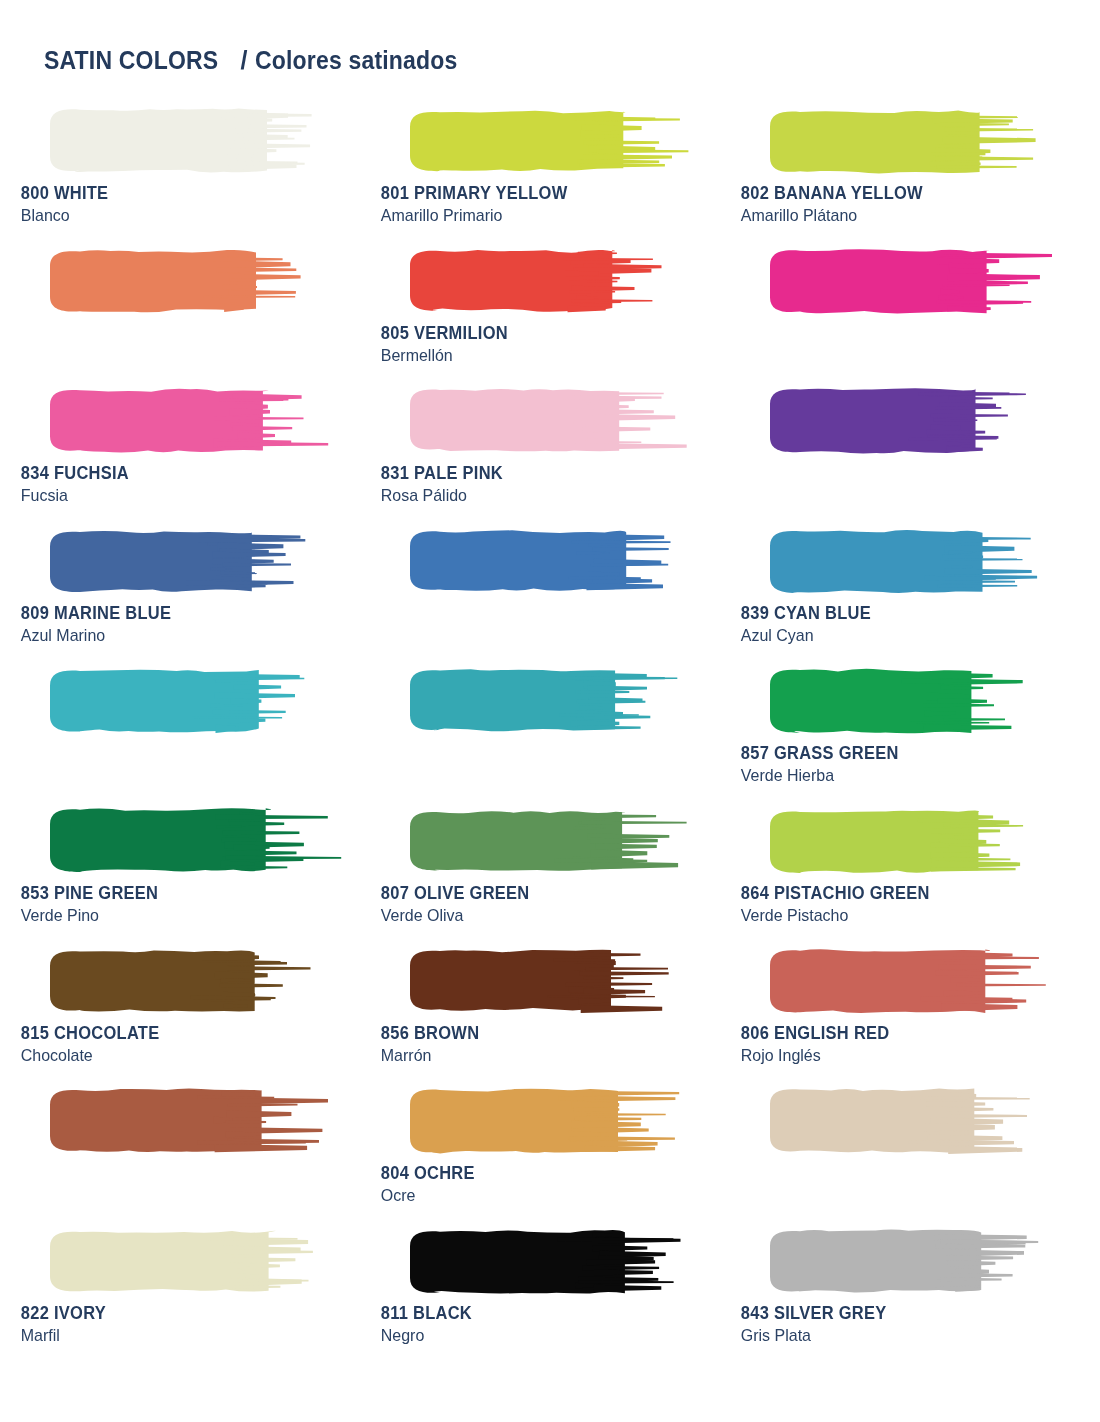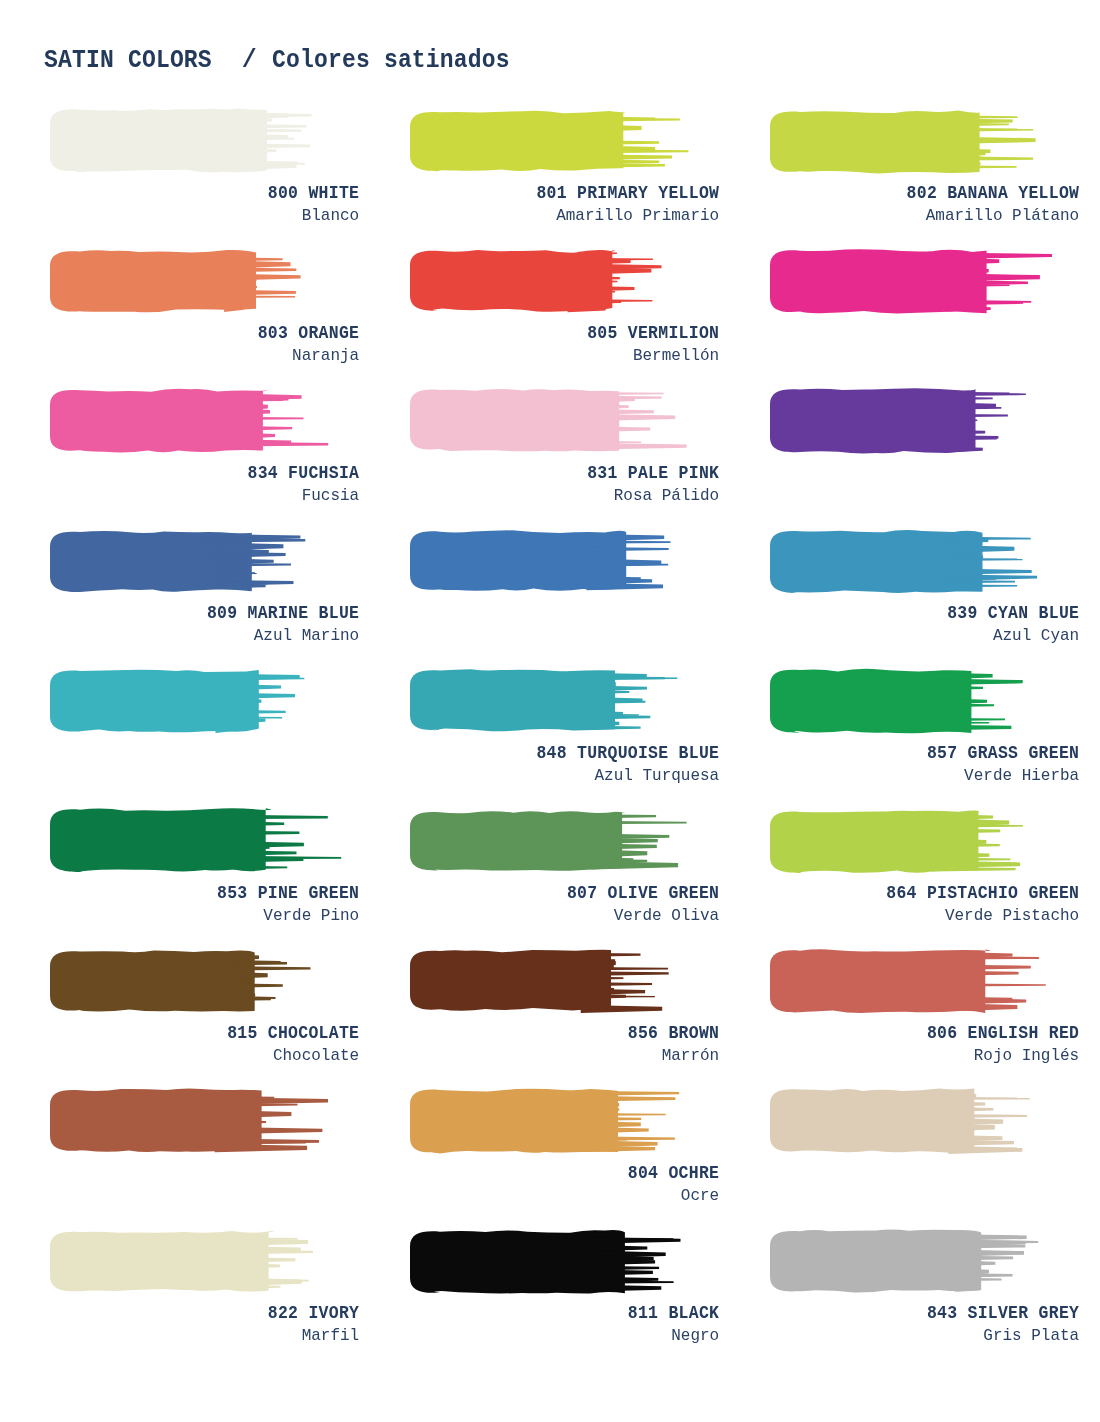--- a/index.html
+++ b/index.html
@@ -15,21 +15,20 @@
     overflow: hidden;
     position: relative;
   }
 
   .page {
     width: 1100px;
     height: 1422px;
     position: relative;
     box-sizing: border-box;
     padding: 0;
-    font-family: Liberation Mono, monospace;
   }
 
   
   .title {
     position: absolute;
     left: 44px;
     top: 46px;
     font-size: 25px;
     letter-spacing: 0.2px;
     color: #243a5b;
@@ -82,21 +81,21 @@
     display: block;
     width: 320px;
     height: 78px;
   }
 
   .labels {
     position: absolute;
     left: 0;
     top: 86px;
     width: 360px;
-    text-align: right;
+    text-align: left;
   }
   .name-en {
     font-size: 17.5px;
     font-weight: bold;
     letter-spacing: 0.3px;
     color: #253c5e;
     line-height: 22px;
     white-space: nowrap;
     display: block;
     transform: scaleX(0.94);
@@ -214,24 +213,20 @@
               <path d="M 193.9,36.2 L 220.5,37.0 L 220.5,38.9 L 193.9,39.9 Z"></path>
               <path d="M 186.4,42.5 L 221.0,43.6 L 221.0,46.1 L 186.4,47.5 Z"></path>
               <path d="M 192.7,47.9 L 259.9,49.1 L 259.9,51.8 L 192.7,53.4 Z"></path>
               <path d="M 183.3,56.5 L 201.3,57.6 L 201.3,60.2 L 183.3,61.7 Z"></path>
               <path d="M 188.1,61.9 L 207.7,63.7 L 207.7,67.8 L 188.1,70.1 Z"></path>
               <path d="M 177.0,15.0 L 246.6,16.3 L 246.6,18.3 L 177.0,19.2 Z"></path>
               <path d="M 167.7,53.3 L 259.2,54.1 L 259.2,55.5 L 167.7,56.0 Z"></path>
             </g>
           </svg>
         </div>
-        <div class="labels">
-          <span class="name-en">803 ORANGE</span>
-          <span class="name-es">Naranja</span>
-        </div>
       </div>
       <div class="cell">
         <div class="swatch-wrap">
           <svg viewBox="0 0 320 78" class="swatch-svg" preserveAspectRatio="none">
             <g fill="#e8453c">
               <path d="M 14,23.6 C 14,10.6 26,7.6 44,9.1 Q 62.8,11.0 81.7,8.1 Q 98.2,9.9 114.8,8.9 Q 132.4,9.3 150.0,8.3 Q 164.9,11.1 179.8,10.6 Q 193.4,7.4 206.9,8.0 Q 225.4,10.5 216.3,7.9 L 216.3,66.1 Q 200.6,69.5 184.9,67.8 Q 163.0,70.5 141.1,69.4 Q 118.1,66.1 95.0,67.3 Q 70.8,69.5 46.5,66.4 Q 28.2,68.3 44.0,68.5 C 26,69.4 14,66.4 14,53.4 Z"></path>
               <path d="M 181.9,9.7 L 220.9,10.4 L 220.9,12.1 L 181.9,13.0 Z"></path>
               <path d="M 174.7,16.3 L 234.6,17.7 L 234.6,20.9 L 174.7,22.7 Z"></path>
               <path d="M 187.7,21.8 L 265.5,23.2 L 265.5,26.3 L 187.7,28.1 Z"></path>
               <path d="M 177.7,25.1 L 255.4,26.7 L 255.4,30.5 L 177.7,32.7 Z"></path>
@@ -455,24 +450,20 @@
               <path d="M 183.5,43.1 L 207.0,44.2 L 207.0,46.9 L 183.5,48.5 Z"></path>
               <path d="M 179.7,48.2 L 227.0,49.9 L 227.0,53.9 L 179.7,56.1 Z"></path>
               <path d="M 187.1,52.6 L 254.3,53.7 L 254.3,56.2 L 187.1,57.6 Z"></path>
               <path d="M 174.5,58.3 L 223.3,59.8 L 223.3,63.1 L 174.5,65.0 Z"></path>
               <path d="M 181.2,63.4 L 244.6,64.4 L 244.6,66.7 L 181.2,68.0 Z"></path>
               <path d="M 162.2,14.7 L 281.3,15.6 L 281.3,17.1 L 162.2,17.7 Z"></path>
               <path d="M 163.2,51.4 L 242.8,52.3 L 242.8,53.8 L 163.2,54.3 Z"></path>
             </g>
           </svg>
         </div>
-        <div class="labels">
-          <span class="name-en">848 TURQUOISE BLUE</span>
-          <span class="name-es">Azul Turquesa</span>
-        </div>
       </div>
       <div class="cell">
         <div class="swatch-wrap">
           <svg viewBox="0 0 320 78" class="swatch-svg" preserveAspectRatio="none">
             <g fill="#14a04e">
               <path d="M 14,22.6 C 14,9.6 26,6.6 44,8.1 Q 63.0,6.2 82.0,9.5 Q 99.5,6.1 117.0,6.9 Q 133.0,8.3 149.0,9.1 Q 168.4,10.0 187.9,8.3 Q 208.8,8.2 215.4,8.9 L 215.4,71.0 Q 190.8,68.5 166.3,71.0 Q 147.8,71.8 129.3,70.6 Q 110.2,71.6 91.1,68.8 Q 71.9,71.0 52.6,70.2 Q 28.5,67.7 44.0,70.7 C 26,71.1 14,68.1 14,55.1 Z"></path>
               <path d="M 176.5,10.4 L 236.6,12.0 L 236.6,15.6 L 176.5,17.6 Z"></path>
               <path d="M 182.9,16.7 L 266.7,18.1 L 266.7,21.3 L 182.9,23.1 Z"></path>
               <path d="M 184.9,23.8 L 227.1,24.8 L 227.1,26.9 L 184.9,28.1 Z"></path>
               <path d="M 170.5,30.4 L 213.6,32.3 L 213.6,36.5 L 170.5,38.8 Z"></path>

